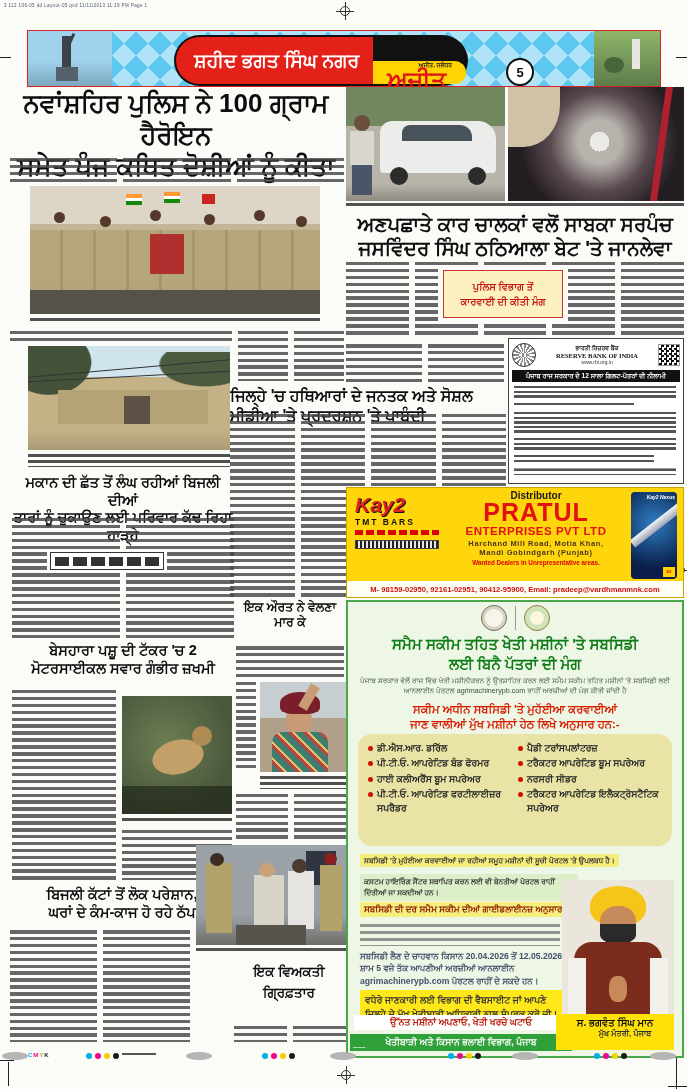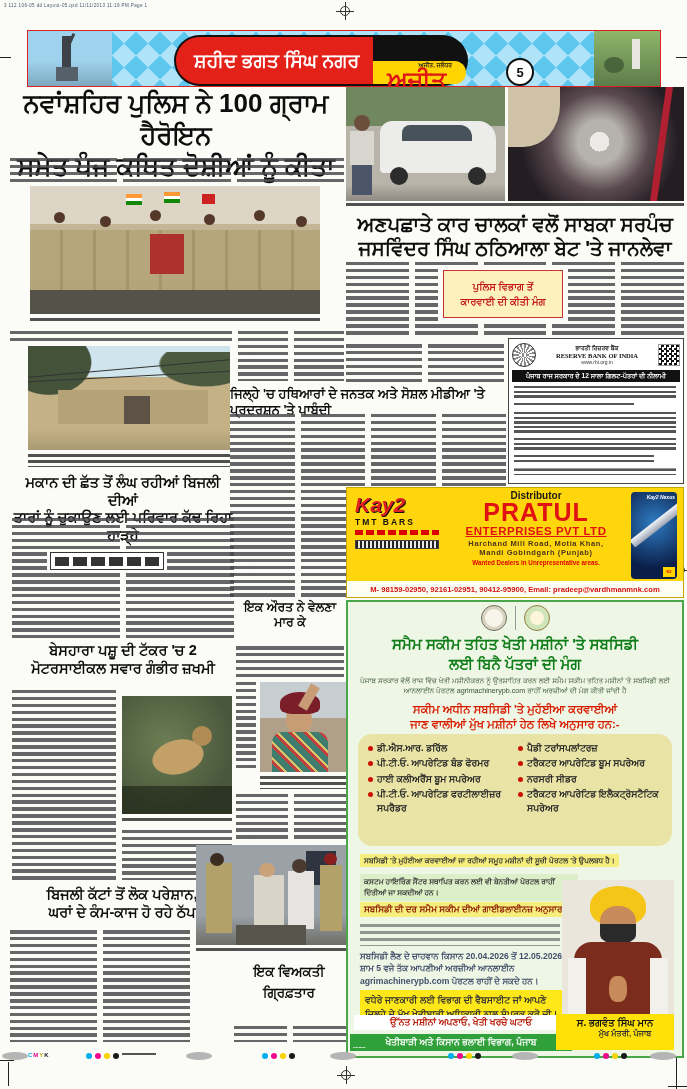--- a/index.html
+++ b/index.html
@@ -60,21 +60,21 @@
   #kay2{left:346px;top:487px;width:338px;height:111px;background:#ffd60b;border:1px solid #c9a500;box-sizing:border-box;}
   #k2-main{position:absolute;left:0;top:0;right:0;bottom:16px;display:flex;}
   #k2-logo{flex:0 0 84px;padding:6px 4px 2px 8px;}
   .k2-word{font-size:21px;font-weight:900;font-style:italic;color:#e02020;text-shadow:1px 1px 0 #111;line-height:1;}
   .k2-sub{font-size:8.5px;font-weight:800;color:#111;letter-spacing:2px;margin-top:2px;}
   .k2-tag{height:5px;margin-top:3px;background:repeating-linear-gradient(90deg,#d00 0 8px,transparent 8px 11px);}
   .k2-bar{height:7px;margin-top:5px;background:repeating-linear-gradient(90deg,#222 0 2px,#e9e9e9 2px 4px);border:1px solid #444;}
   #k2-center{flex:1;text-align:center;padding-top:2px;}
   .k2-dist{font-size:10px;font-weight:800;color:#1a1a1a;}
   .k2-co{font-size:25px;font-weight:900;color:#e01212;line-height:.95;letter-spacing:1px;}
-  .k2-co2{font-size:11.5px;font-weight:900;color:#e01212;letter-spacing:.5px;text-decoration:underline;}
+  .k2-co2{font-size:11.5px;font-weight:900;color:#e01212;letter-spacing:.5px;}
   .k2-ad1{font-size:7.5px;font-weight:800;color:#4a3520;margin-top:2px;letter-spacing:.6px;}
   .k2-deal{font-size:6.3px;font-weight:800;color:#d00;margin-top:2px;}
   #k2-prod{flex:0 0 46px;margin:4px 6px 2px 2px;border-radius:4px;position:relative;
     background:radial-gradient(circle at 50% 35%,#2f7cc2,#0a1e49 75%);overflow:hidden;}
   #k2-prod .bar{position:absolute;left:-6px;top:26px;width:70px;height:9px;transform:rotate(-38deg);
     background:linear-gradient(180deg,#f2f4f8,#9aa2b2);}
   #k2-prod .nm{position:absolute;right:2px;top:2px;color:#fff;font-size:5px;font-style:italic;font-weight:700;}
   #k2-prod .chip{position:absolute;right:2px;bottom:2px;width:12px;height:10px;background:#ffd400;
     font-size:4px;color:#d00;font-weight:800;text-align:center;line-height:10px;}
   #k2-strip{position:absolute;left:0;right:0;bottom:0;height:16px;background:#fffef2;color:#d01010;
@@ -230,21 +230,21 @@
     <div style="left:120px;top:48px;width:34px;height:40px;background:#b03030;"></div>
     <div style="left:0;top:104px;width:100%;height:24px;background:#55524a;"></div>
   </div>
   <div class="cap" style="left:30px;top:318px;width:290px;height:6px;"></div>
   <div class="gline" style="left:10px;top:331px;width:222px;height:12px;"></div>
   <div class="cols" style="left:238px;top:331px;width:106px;height:50px;">
       <div class="gk"></div>
       <div class="gk"></div>
     </div>
 
-  <div class="hl" style="left:230px;top:386px;width:276px;font-size:13px;text-align:left;">
+  <div class="hl" style="left:230px;top:386px;width:276px;font-size:16px;text-align:left;">
     <span>ਜਿਲ੍ਹੇ 'ਚ ਹਥਿਆਰਾਂ ਦੇ ਜਨਤਕ ਅਤੇ ਸੋਸ਼ਲ ਮੀਡੀਆ 'ਤੇ ਪ੍ਰਦਰਸ਼ਨ 'ਤੇ ਪਾਬੰਦੀ</span>
   </div>
   <div class="cols" style="left:230px;top:414px;width:276px;height:186px;">
       <div class="gk"></div>
       <div class="gk"></div>
       <div class="gk"></div>
       <div class="gk"></div>
     </div>
 
   <div id="rbi" class="abs">

